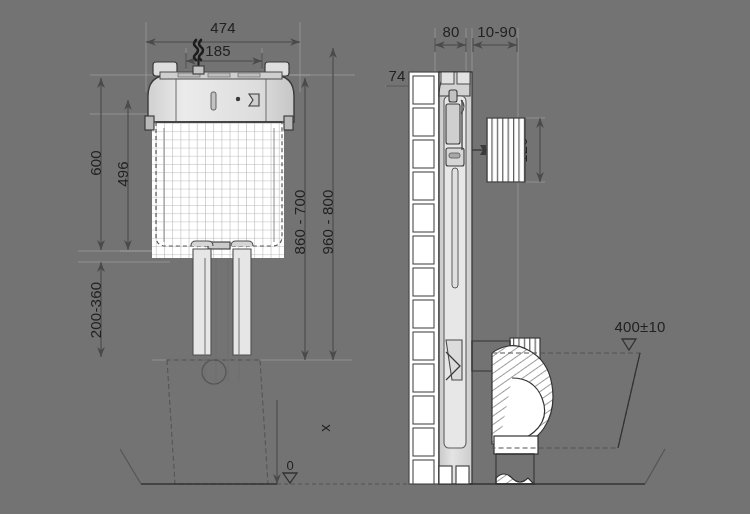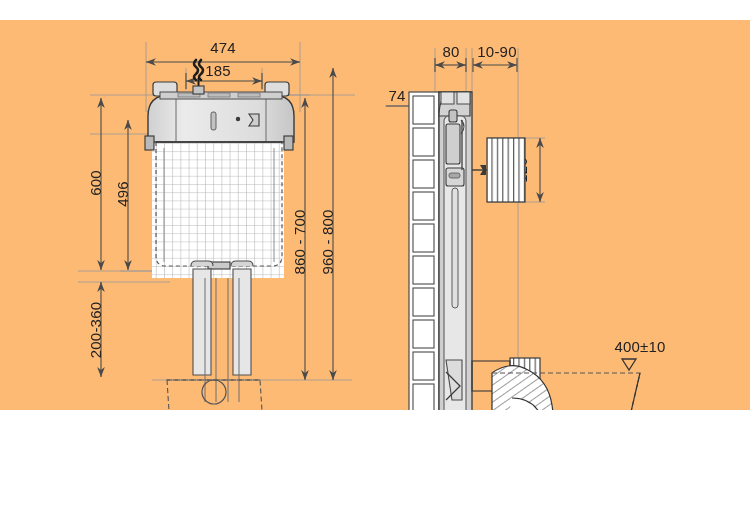--- a/index.html
+++ b/index.html
@@ -7,24 +7,23 @@
     margin: 0;
     padding: 0;
     background: #ffffff;
   }
   body {
     font-family: "Liberation Sans", sans-serif;
   }
   #stage {
     position: relative;
     width: 750px;
-    height: 390px;
-    background: #fdba74;
+    height: 514px;
+    background: #737373;
     overflow: hidden;
-    margin-top: 20px;
   }
   #drawing {
     position: absolute;
     left: 0;
     top: 0;
     width: 750px;
     height: 530px;
   }
   .dim-text {
     font-family: "Liberation Sans", sans-serif;

